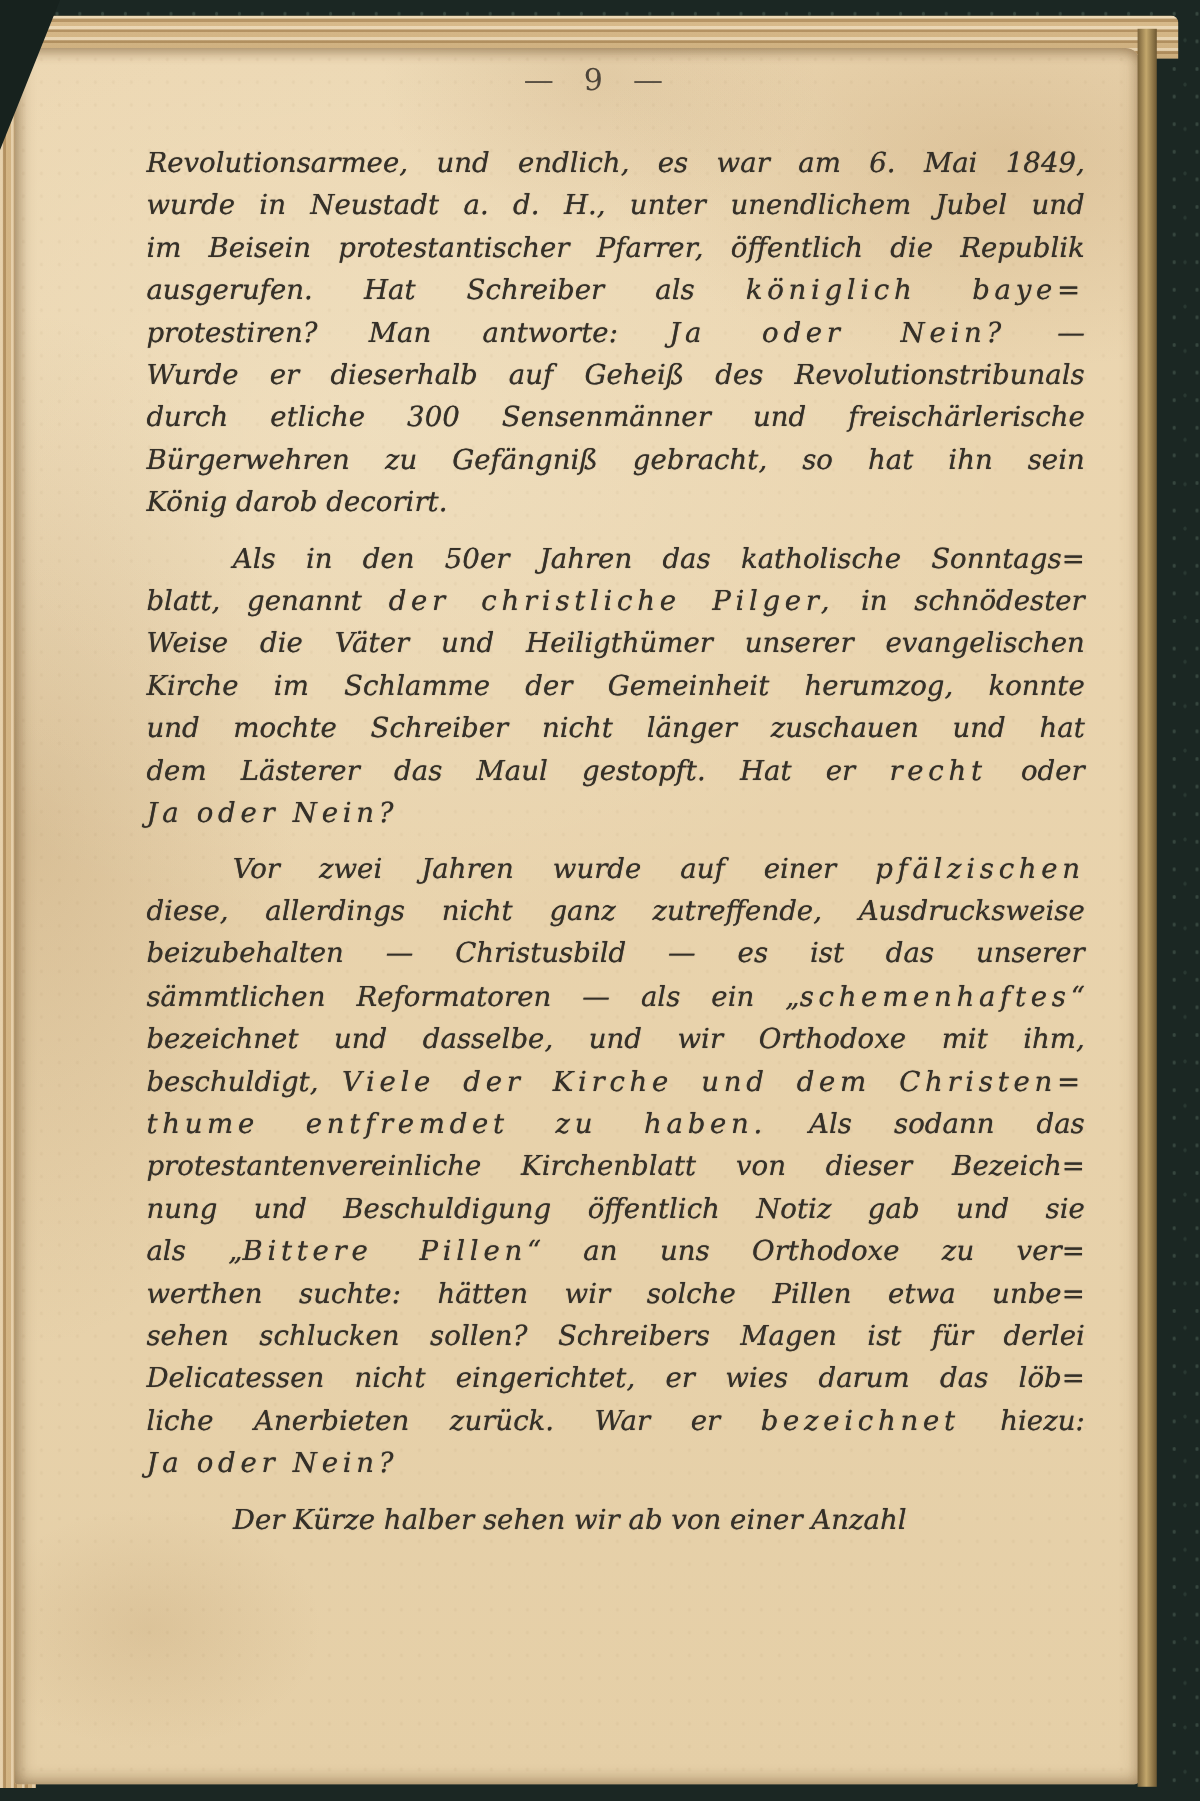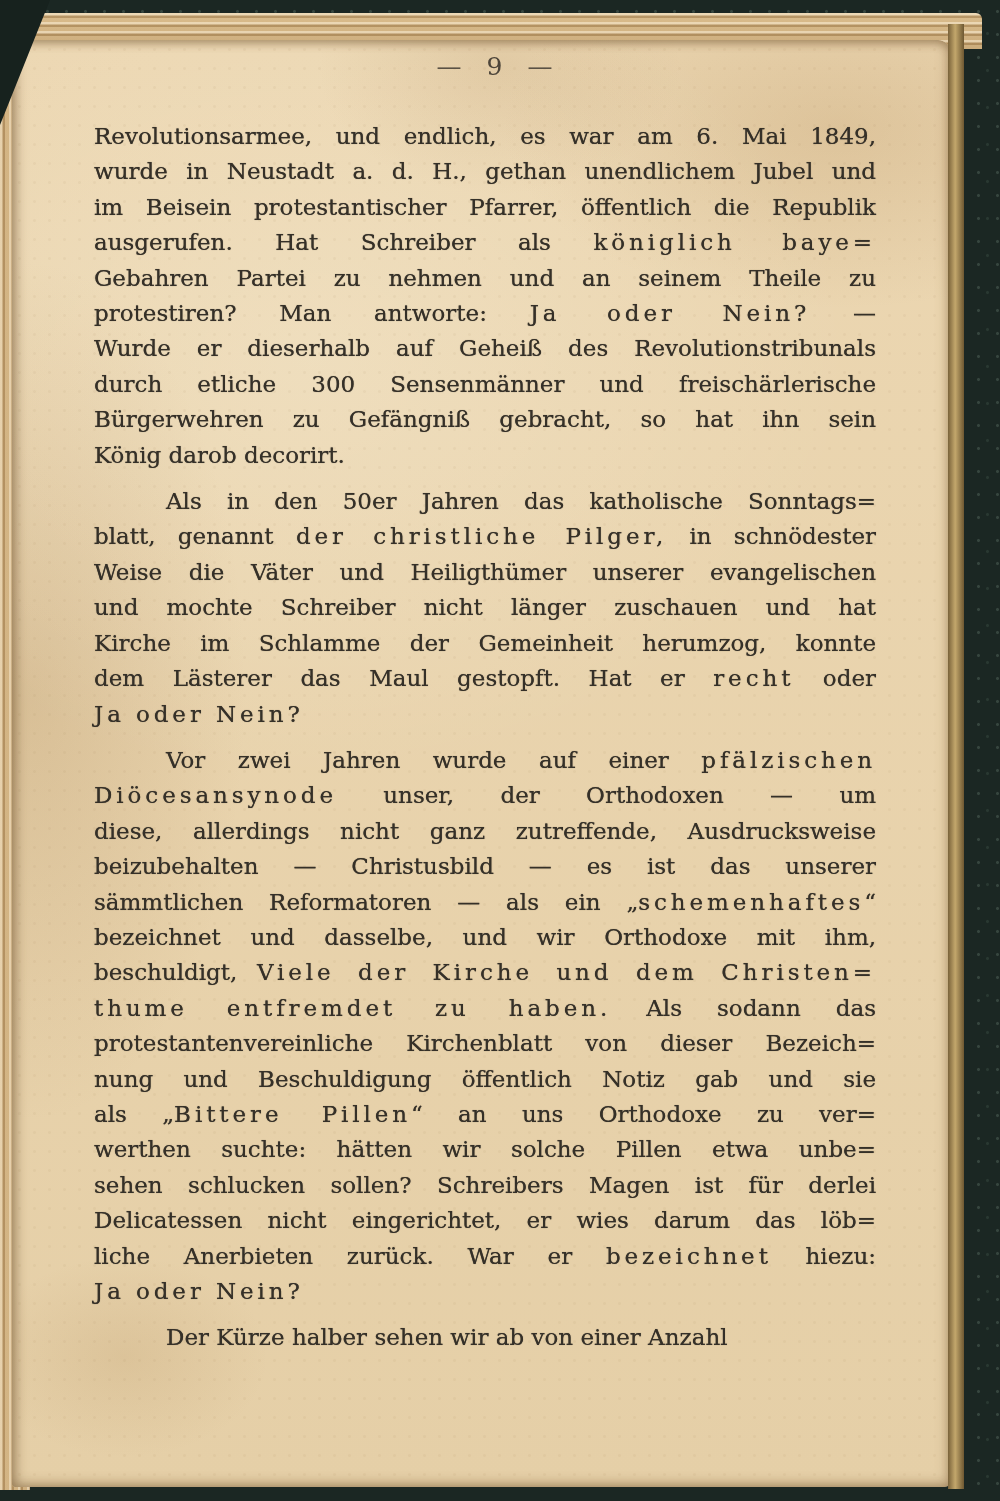--- a/index.html
+++ b/index.html
@@ -84,21 +84,21 @@
 
   .page-number {
     position:absolute; left:92px; top:12px; width:782px;
     text-align:center;
     font-size:25px; color:#4d453a;
     letter-spacing:1px;
   }
   .page-number .dash { margin:0 24px; color:#5a5144; }
 
   .text-block {
-    position:absolute; left:82px; top:79px; width:782px;
+    position:absolute; left:110px; top:79px; width:782px;font-style:italic;
   }
 
   .line {
     font-size:23px;
     line-height:35.4px;
     color:#353028;
     text-align:justify;
     text-align-last:justify;
     text-shadow:0 0 0.7px rgba(53,48,40,0.85);
   }
@@ -114,38 +114,36 @@
 <div class="left-edges"></div>
 <div class="corner-dark"></div>
 <div class="gilt-right"></div>
 
 <div class="page">
   <div class="page-number">
     <span class="dash">—</span><span>9</span><span class="dash">—</span>
   </div>
   <div class="text-block" id="text-block">
       <div class="line"><span>Revolutionsarmee, und endlich, es war am 6. Mai 1849,</span></div>
-      <div class="line"><span>wurde in Neustadt a. d. H., gethan unendlichem Jubel und</span></div>
+      <div class="line"><span>wurde in Neustadt a. d. H., unter unendlichem Jubel und</span></div>
       <div class="line"><span>im Beisein protestantischer Pfarrer, öffentlich die Republik</span></div>
       <div class="line"><span>ausgerufen. Hat Schreiber als </span><span class="sp">königlich baye=</span></div>
-      <div class="line"><span>Gebahren Partei zu nehmen und an seinem Theile zu</span></div>
       <div class="line"><span>protestiren? Man antworte: </span><span class="sp">Ja oder Nein?</span><span> —</span></div>
       <div class="line"><span>Wurde er dieserhalb auf Geheiß des Revolutionstribunals</span></div>
       <div class="line"><span>durch etliche 300 Sensenmänner und freischärlerische</span></div>
       <div class="line"><span>Bürgerwehren zu Gefängniß gebracht, so hat ihn sein</span></div>
       <div class="line end"><span>König darob decorirt.</span></div>
       <div class="line indent"><span>Als in den 50er Jahren das katholische Sonntags=</span></div>
       <div class="line"><span>blatt, genannt </span><span class="sp">der christliche Pilger,</span><span> in schnödester</span></div>
       <div class="line"><span>Weise die Väter und Heiligthümer unserer evangelischen</span></div>
+      <div class="line"><span>Kirche im Schlamme der Gemeinheit herumzog, konnte</span></div>
       <div class="line"><span>und mochte Schreiber nicht länger zuschauen und hat</span></div>
-      <div class="line"><span>Kirche im Schlamme der Gemeinheit herumzog, konnte</span></div>
       <div class="line"><span>dem Lästerer das Maul gestopft. Hat er </span><span class="sp">recht</span><span> oder</span></div>
       <div class="line end"><span class="sp">Ja oder Nein?</span></div>
       <div class="line indent"><span>Vor zwei Jahren wurde auf einer </span><span class="sp">pfälzischen</span></div>
-      <div class="line"><span class="sp">Diöcesansynode</span><span> unser, der Orthodoxen — um</span></div>
       <div class="line"><span>diese, allerdings nicht ganz zutreffende, Ausdrucksweise</span></div>
       <div class="line"><span>beizubehalten — Christusbild — es ist das unserer</span></div>
       <div class="line"><span>sämmtlichen Reformatoren — als ein „</span><span class="sp">schemenhaftes</span><span>“</span></div>
       <div class="line"><span>bezeichnet und dasselbe, und wir Orthodoxe mit ihm,</span></div>
       <div class="line"><span>beschuldigt, </span><span class="sp">Viele der Kirche und dem Christen=</span></div>
       <div class="line"><span class="sp">thume entfremdet zu haben.</span><span> Als sodann das</span></div>
       <div class="line"><span>protestantenvereinliche Kirchenblatt von dieser Bezeich=</span></div>
       <div class="line"><span>nung und Beschuldigung öffentlich Notiz gab und sie</span></div>
       <div class="line"><span>als „</span><span class="sp">Bittere Pillen</span><span>“ an uns Orthodoxe zu ver=</span></div>
       <div class="line"><span>werthen suchte: hätten wir solche Pillen etwa unbe=</span></div>

